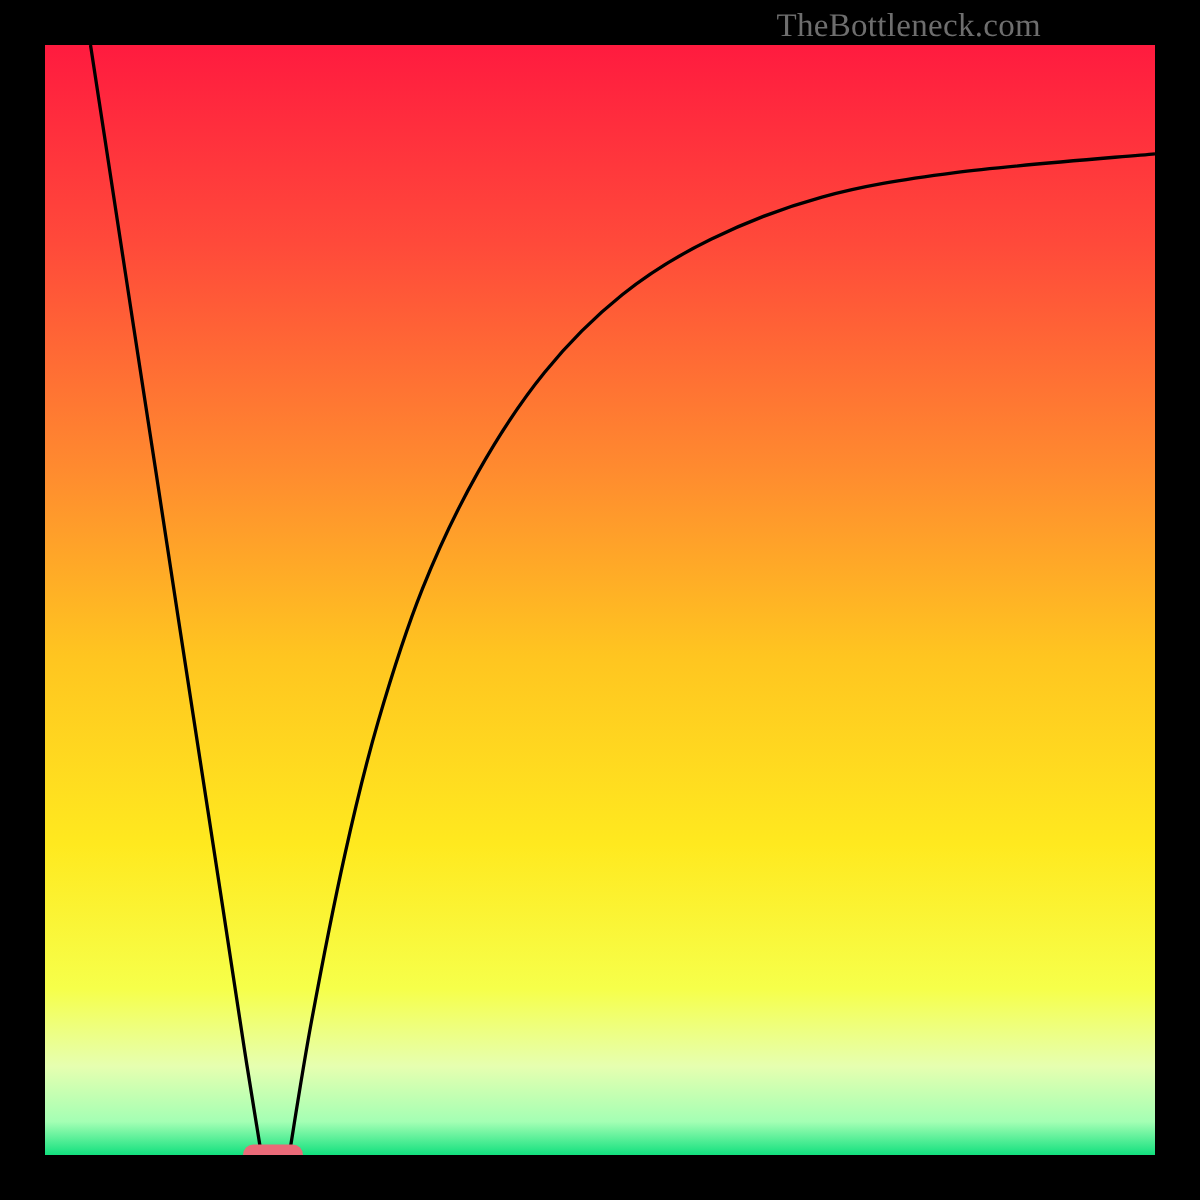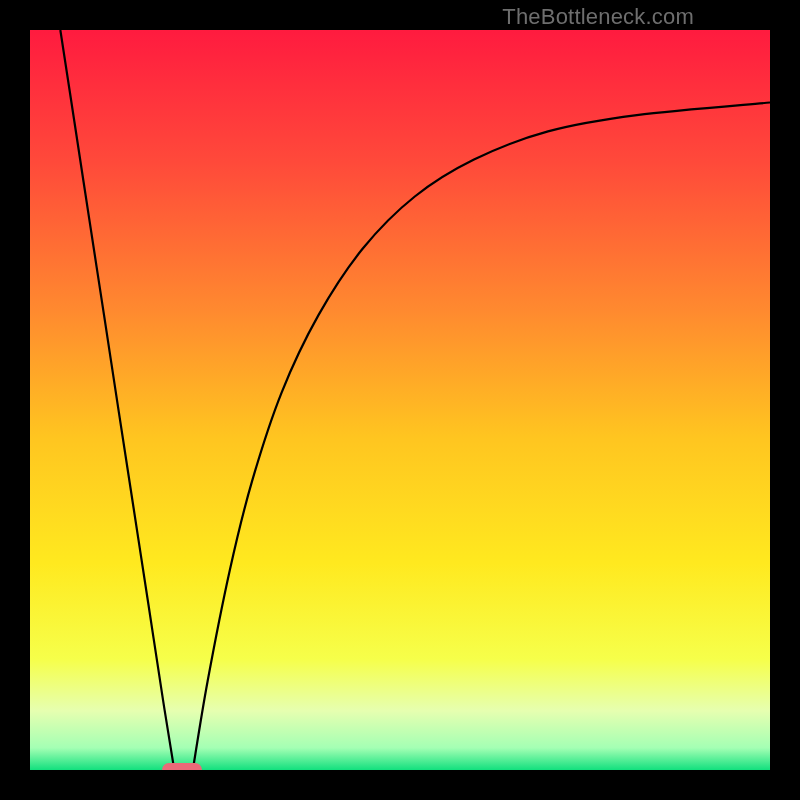--- a/index.html
+++ b/index.html
@@ -9,20 +9,21 @@
     height: 800px;
     overflow: hidden;
     background: #000;
     font-family: Arial, Helvetica, sans-serif;
   }
   .frame {
     position: absolute;
     top: 0; left: 0;
     width: 728px; height: 800px;
     background: #000;
+    font-family: Liberation Serif, serif;
   }
   .plot {
     position: absolute;
     top: 30px;
     left: 30px;
     width: 740px;
     height: 740px;
     overflow: hidden;
   }
   .watermark {

